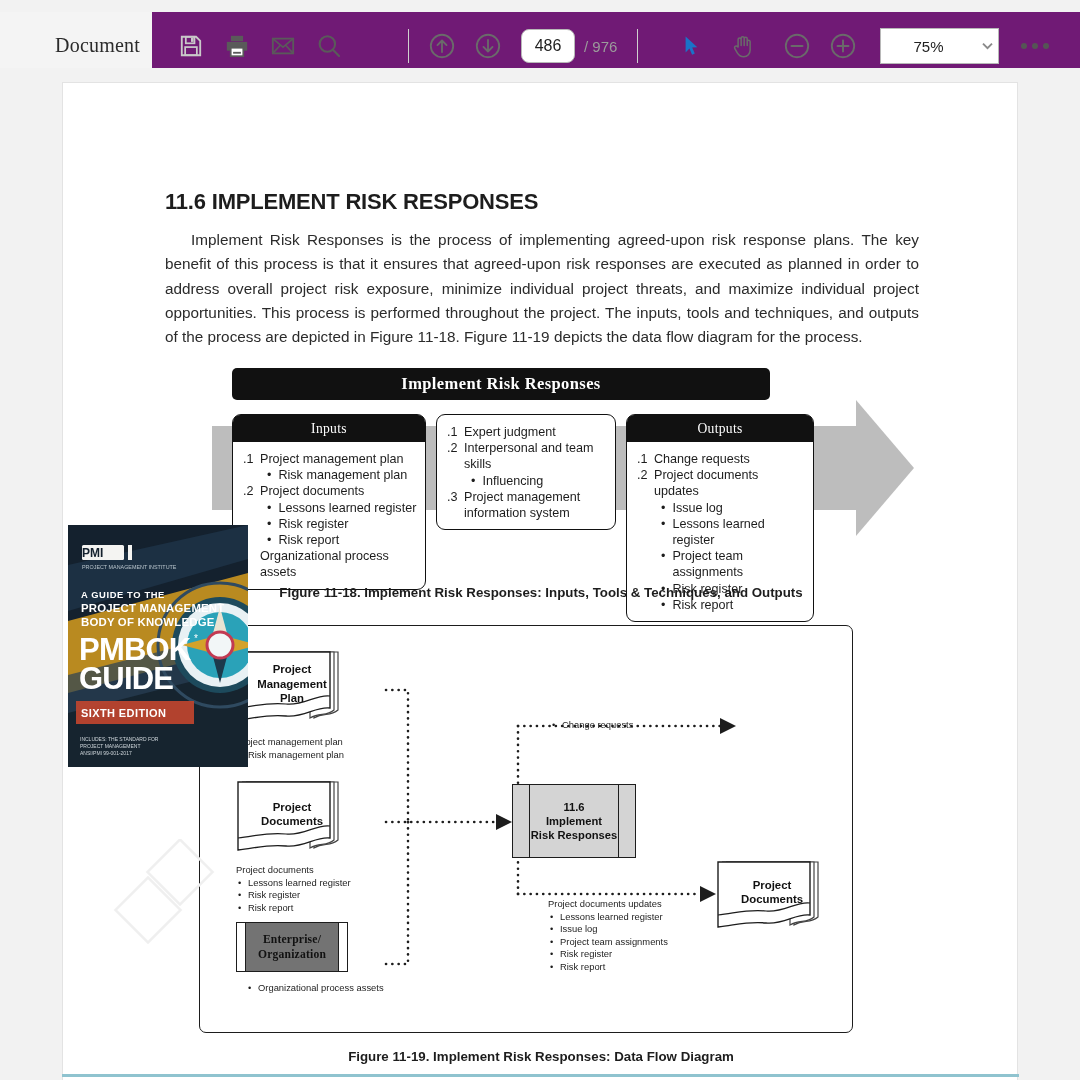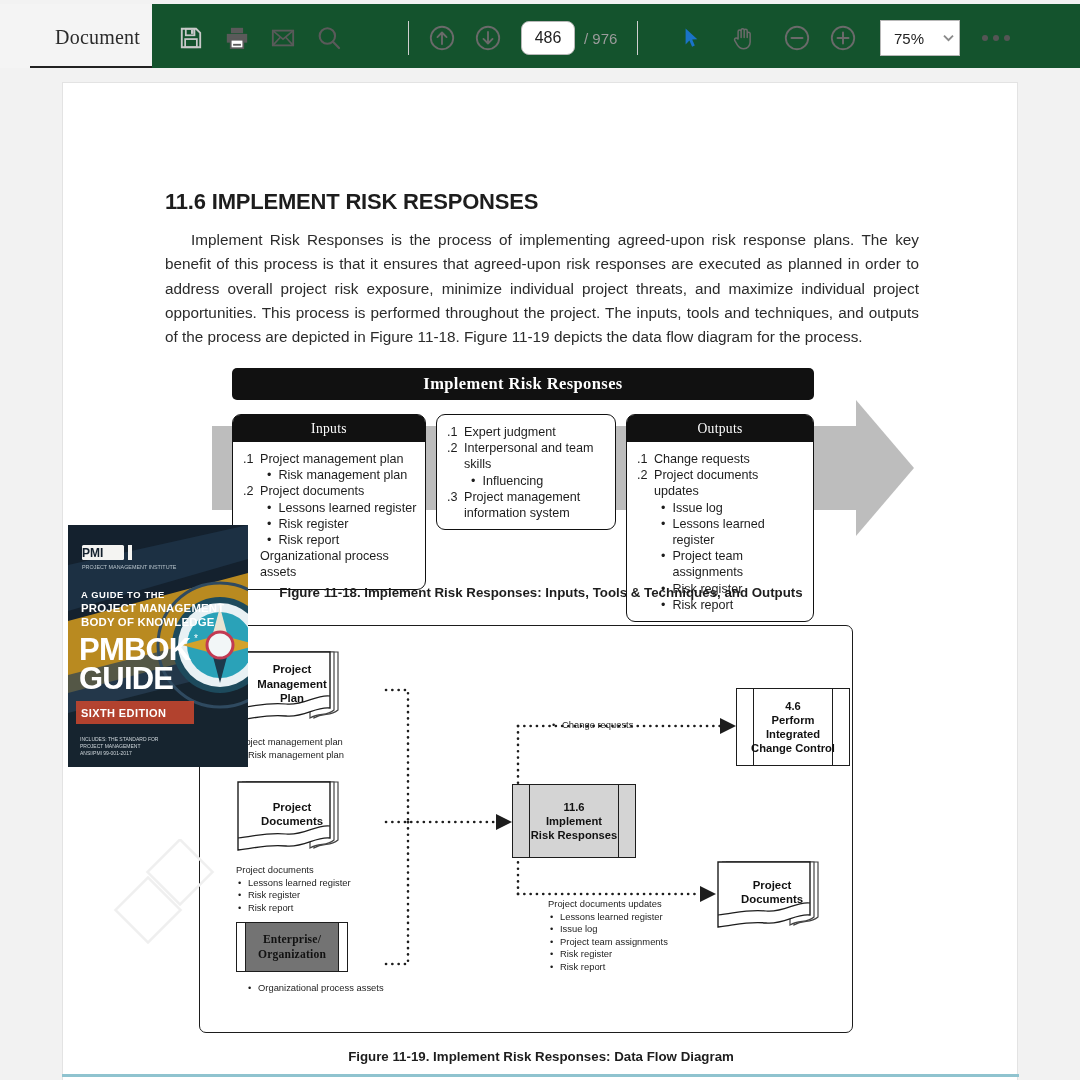--- a/index.html
+++ b/index.html
@@ -6,22 +6,22 @@
   body{
     width:1080px;height:1080px;overflow:hidden;
     background:#ffffff;
     font-family:"Liberation Sans", sans-serif;
     -webkit-font-smoothing:antialiased;
   }
   #app{position:relative;width:1080px;height:1080px;background:#f2f2f2;}
 
   
   .toolbar{
-    position:absolute;left:0;top:4px;width:1080px;height:68px;
-    background:#14532d;
+    position:absolute;left:0;top:12px;width:1080px;height:68px;
+    background:#701a75;
     box-sizing:border-box;
   }
   .tab{
     position:absolute;left:-12px;top:0;height:66px;width:164px;
     background:#f4f4f4;
     display:flex;align-items:center;justify-content:flex-end;
     padding-right:12px;box-sizing:border-box;
   }
   .tab-label{
     font-size:20px;color:#2b2b2b;font-family:"Liberation Serif", serif;
@@ -38,21 +38,21 @@
   .sep{width:1px;height:34px;background:#cfcfcf;margin:0 10px;}
 
   .pagebox{
     width:54px;height:34px;border:1px solid #b8b8b8;background:#fff;
     display:flex;align-items:center;justify-content:center;
     font-size:16px;color:#222;box-sizing:border-box;
   }
   .pagetotal{font-size:15px;color:#9b9b9b;margin-left:9px;white-space:nowrap;}
 
   .zoombox{
-    width:80px;height:36px;border:1px solid #b8b8b8;background:#fff;
+    width:119px;height:36px;border:1px solid #b8b8b8;background:#fff;
     display:flex;align-items:center;box-sizing:border-box;
   }
   .zoomval{flex:1;text-align:center;font-size:15px;color:#222;}
   .zoomcaret{width:22px;display:flex;align-items:center;justify-content:center;}
   .dots{display:flex;gap:5px;align-items:center;}
   .dots i{width:6px;height:6px;border-radius:50%;background:#555;display:block;}
 
   
   .viewer{
     position:absolute;left:0;top:68px;width:1080px;height:1012px;
@@ -85,21 +85,21 @@
   .itto{position:absolute;left:155px;top:285px;width:650px;height:195px;}
   .itto-arrow{
     position:absolute;left:-6px;top:58px;width:650px;height:84px;background:#bdbdbd;
   }
   .itto-head{
     position:absolute;left:638px;top:32px;width:0;height:0;
     border-top:68px solid transparent;border-bottom:68px solid transparent;
     border-left:58px solid #bdbdbd;
   }
   .itto-title{
-    position:absolute;left:14px;top:0;width:582px;height:32px;
+    position:absolute;left:14px;top:0;width:538px;height:32px;
     background:#111;border-radius:5px;
     display:flex;align-items:center;justify-content:center;
     color:#fff;font-size:16.5px;font-weight:bold;letter-spacing:.4px;
     font-family:"Liberation Serif", serif;
   }
   .col{
     position:absolute;top:46px;background:#fff;
     border:1.6px solid #111;border-radius:9px;box-sizing:border-box;
   }
   .col-hd{
@@ -426,30 +426,20 @@
           <div class="proc" style="left:312px;top:158px;width:124px;height:74px;">
             <span class="bar barL"></span>
             <span class="bar barR"></span>
             <div class="proc-lbl">
                 <span>11.6</span>
                 <span>Implement</span>
                 <span>Risk Responses</span>
               </div>
           </div>
 
-          <div class="proc white" style="left:536px;top:62px;width:114px;height:78px;">
-            <span class="bar barL"></span>
-            <span class="bar barR"></span>
-            <div class="proc-lbl">
-                <span>4.6</span>
-                <span>Perform</span>
-                <span>Integrated</span>
-                <span>Change Control</span>
-              </div>
-          </div>
 
           <div class="doc-shape" style="left:516px;top:232px;width:112px;height:74px;">
             <svg class="stackL" viewBox="0 0 112 74">
               <path d="M10 4h92v55c-8 7-14 2-24 8V12z" fill="#fff" stroke="#444" stroke-width="1.2"></path>
               <path d="M6 4h92v55c-8 7-14 2-24 8V12z" fill="#fff" stroke="#444" stroke-width="1.2"></path>
               <path d="M2 4h92v53c-14-2-26 10-44 8-18-2-30 2-48 4z" fill="#fff" stroke="#1d1d1d" stroke-width="1.4"></path>
               <path d="M2 57c18-2 30-6 48-4 18 2 30-10 44-8" fill="none" stroke="#1d1d1d" stroke-width="1.2"></path>
             </svg>
             <div class="doc-lbl">
                 <span>Project</span>

